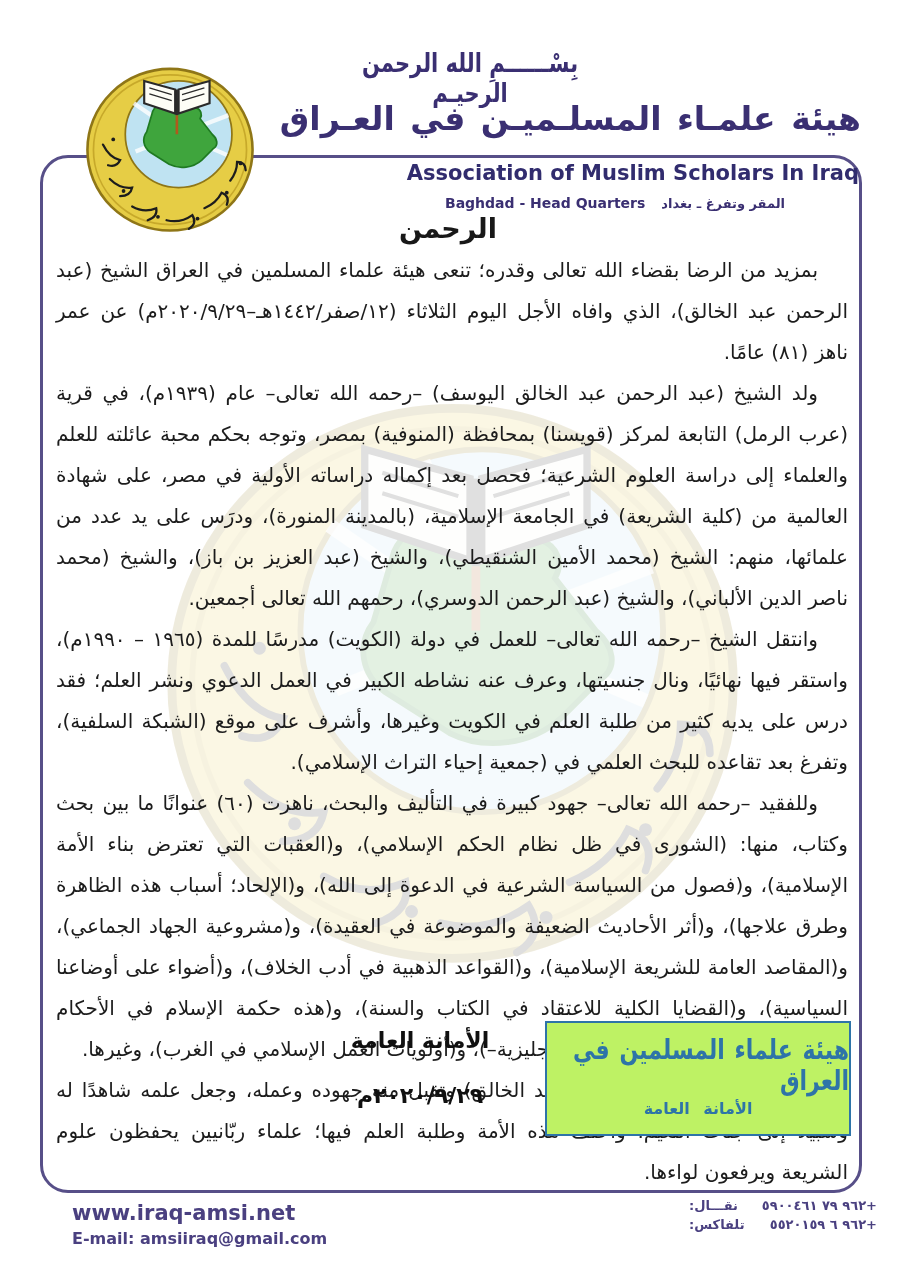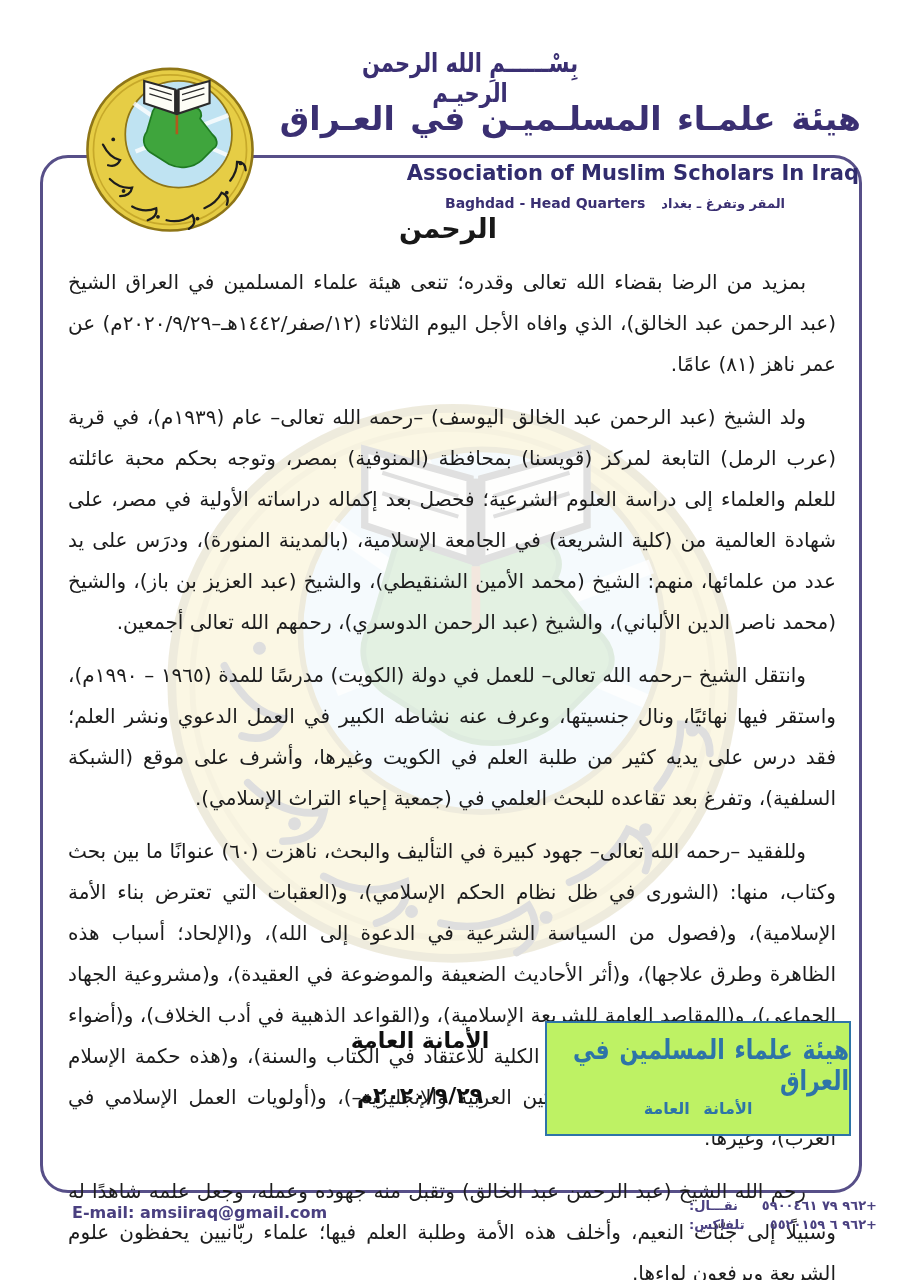--- a/index.html
+++ b/index.html
@@ -35,21 +35,21 @@
   #hq-row .ar{color:#3a2f72;font-weight:bold;font-size:13px;direction:rtl;}
   
   #doc-title{
     left:40px;top:213px;width:816px;text-align:center;z-index:2;
     font-size:27px;font-weight:bold;color:#181818;
   }
   #body-text{
     left:56px;top:250px;width:792px;z-index:2;direction:rtl;
     font-size:20px;line-height:41px;color:#1c1c1c;text-align:justify;
   }
-  #body-text p{margin:12px;text-indent:30px;}
+  #body-text p{margin:0;text-indent:30px;}
   
   #signature{
     left:255px;top:1026px;width:330px;z-index:2;direction:rtl;text-align:center;
     color:#101010;font-weight:bold;font-size:22px;
   }
   #signature div{margin-bottom:25px;line-height:30px;}
   
   #stamp{
     left:545px;top:1021px;width:306px;height:115px;z-index:2;background:#bef264;
     border:2px solid #2e74a8;display:flex;flex-direction:column;align-items:center;
@@ -157,20 +157,21 @@
   <div>الأمانة العامة</div>
   <div>٢٠٢٠/٩/٢٩م</div>
 </div>
 
 <div id="stamp" class="abs">
   <div class="callig">هيئة علماء المسلمين في العراق</div>
   <div class="sub">الأمانة العامة</div>
 </div>
 
 <div id="footer-left" class="abs">
+  <div class="site">www.iraq-amsi.net</div>
   <div class="mail">E-mail: amsiiraq@gmail.com</div>
 </div>
 
 <div id="footer-right" class="abs">
   <div class="line">
     <span class="lbl">نقـــال:</span>
     <span class="num" dir="ltr">٩٦٢ ٧٩ ٥٩٠٠٤٦١+</span>
   </div>
   <div class="line">
     <span class="lbl">تلفاكس:</span>

